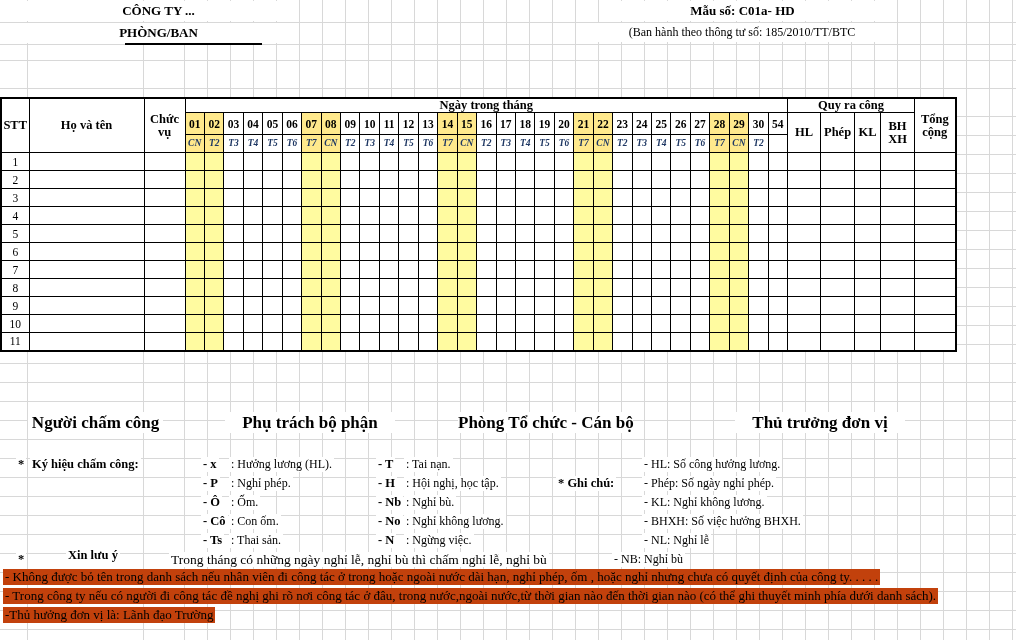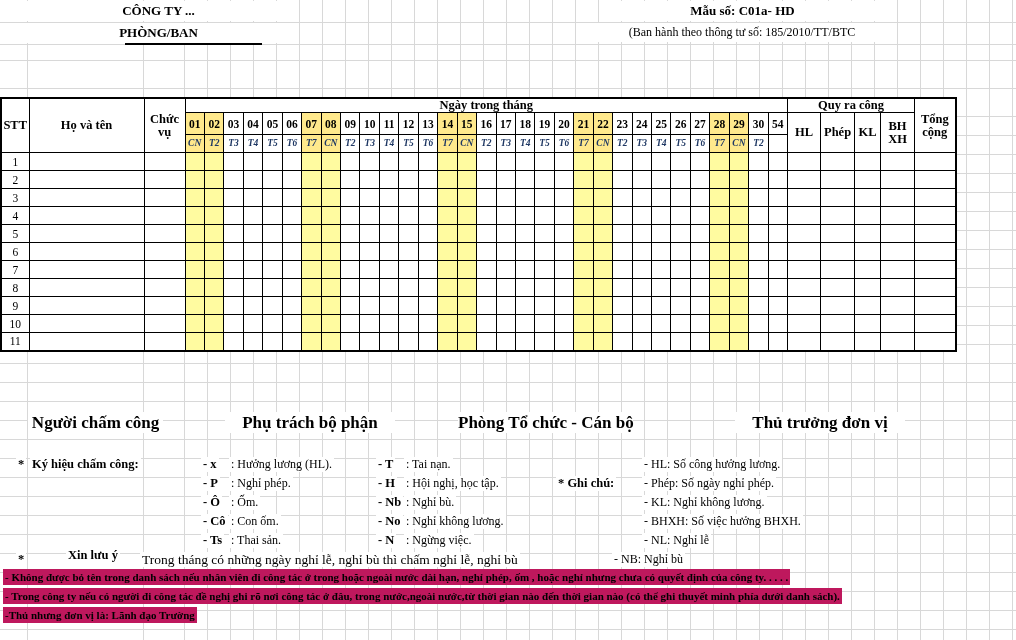--- a/index.html
+++ b/index.html
@@ -28,22 +28,22 @@
        overflow:hidden;white-space:normal;}
   #att th{font-weight:bold;font-size:12.5px;line-height:13px;}
   #att .dnum{font-size:11.5px;line-height:12px;}
   #att .dow{font-size:9.5px;line-height:11px;font-style:italic;font-weight:bold;color:var(--dow,#1f3864);}
   #att .wkh{background:var(--wk-h,#ffe98c);}
   #att .wkb{background:var(--wk-b,#fffba0);}
   #att tbody td{font-size:11.5px;font-weight:normal;}
   
   .lg{position:absolute;background:#fff;z-index:2;white-space:nowrap;font-size:12px;line-height:15px;padding:0 2px;}
   .lg.b{font-weight:bold;font-size:12.5px;}
-  .att-note{font-size:13.5px;}
-  .foot{position:absolute;background:#be185d;z-index:2;white-space:nowrap;font-size:11px;line-height:16px;padding:0 2px;font-weight:bold;}
+  .att-note{font-size:13.5px;margin-left:29px;}
+  .foot{position:absolute;background:#c2410c;z-index:2;white-space:nowrap;font-size:13px;line-height:16px;padding:0 2px;}
 </style>
 </head>
 <body>
 
 <div class="page">
   <div id="grid">
       <div class="gv" style="left: 27px;"></div>
       <div class="gv" style="left: 143px;"></div>
       <div class="gv" style="left: 184px;"></div>
       <div class="gv" style="left: 207px;"></div>
@@ -737,15 +737,15 @@
       <div class="lg" style="left: 642px; top: 514px;">- BHXH: Số việc hưởng BHXH.</div>
       <div class="lg" style="left: 642px; top: 533px;">- NL: Nghỉ lễ</div>
       <div class="lg" style="left: 612px; top: 552px;">- NB: Nghỉ bù</div>
       <div class="lg b" style="left: 16px; top: 552px;">*</div>
       <div class="lg b" style="left: 30px; top: 548px; margin-left: 36px;">Xin lưu ý</div>
       <div class="lg att-note" style="left: 140px; top: 552px;">Trong tháng có những ngày nghỉ lễ, nghỉ bù thì chấm nghỉ lễ, nghỉ bù</div>
     </div>
   <div id="footnotes">
       <div class="foot" style="left: 3px; top: 569px;">- Không được bỏ tên trong danh sách nếu nhân viên đi công tác ở trong hoặc ngoài nước dài hạn, nghỉ phép, ốm , hoặc nghỉ nhưng chưa có quyết định của công ty. . . . .</div>
       <div class="foot" style="left: 3px; top: 588px;">- Trong công ty nếu có người đi công tác đề nghị ghi rõ nơi công tác ở đâu, trong nước,ngoài nước,từ thời gian nào đến thời gian nào (có thể ghi thuyết minh phía dưới danh sách).</div>
-      <div class="foot" style="left: 3px; top: 607px;">-Thủ nhưng đơn vị là:  Lãnh đạo Trường</div>
+      <div class="foot" style="left: 3px; top: 607px;">-Thủ hưởng đơn vị là:  Lãnh đạo Trường</div>
     </div>
 </div>
 
 </body></html>

